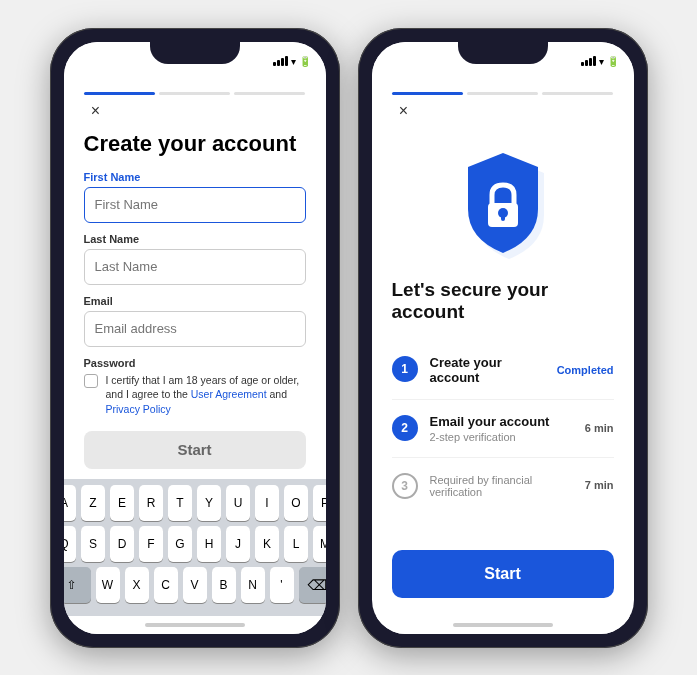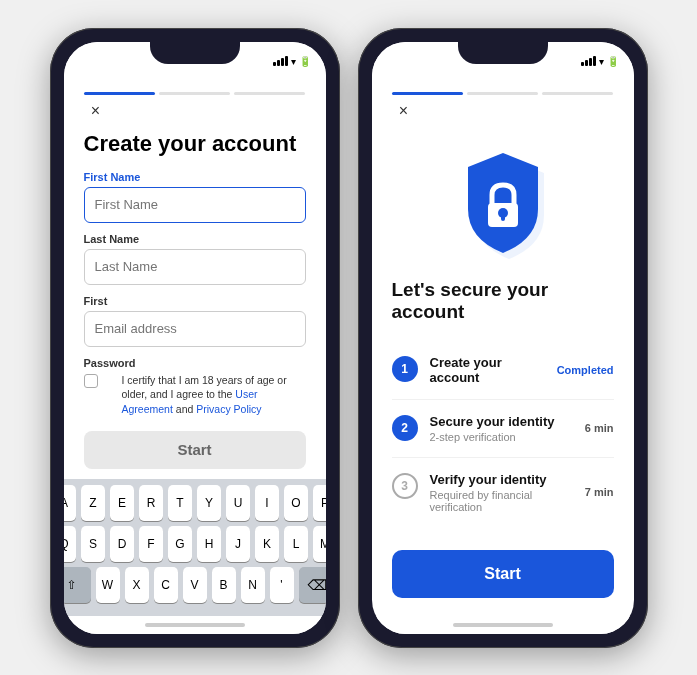--- a/index.html
+++ b/index.html
@@ -157,21 +157,21 @@
       right: 10px;
       top: 50%;
       transform: translateY(-50%);
       font-size: 14px;
       color: #666;
       cursor: pointer;
     }
     .checkbox-row {
       display: flex;
       align-items: flex-start;
-      gap: 24px;
+      gap: 8px;
       margin-bottom: 14px;
     }
     .checkbox {
       width: 14px;
       height: 14px;
       border: 1.5px solid #aaa;
       border-radius: 3px;
       flex-shrink: 0;
       margin-top: 1px;
     }
@@ -377,21 +377,21 @@
         <div class="close-btn">×</div>
 
         <div class="form-title">Create your account</div>
 
         <div class="field-label active">First Name</div>
         <input class="text-input focused" type="text" placeholder="First Name" style="">
 
         <div class="field-label normal">Last Name</div>
         <input class="text-input" type="text" placeholder="Last Name" style="">
 
-        <div class="field-label normal">First</div>
+        <div class="field-label normal">Email</div>
         <input class="text-input" type="email" placeholder="Email address" style="">
 
         <div class="field-label normal">Password</div>
 
         <div class="checkbox-row">
           <div class="checkbox"></div>
           <div class="checkbox-text">
             <span>I certify that I am 18 years of age or older, and I agree to the </span><span class="link-text">User Agreement</span><span> and </span><span class="link-text">Privacy Policy</span>
           </div>
         </div>
@@ -502,30 +502,29 @@
             <div class="step-circle blue">1</div>
             <div class="step-content">
               <div class="step-name">Create your account</div>
             </div>
             <div class="step-badge completed">Completed</div>
           </div>
 
           <div class="step-item">
             <div class="step-circle blue">2</div>
             <div class="step-content">
-              <div class="step-name">Secure your identity</div>
+              <div class="step-name">Email your account</div>
               <div class="step-sub">2-step verification</div>
             </div>
             <div class="step-badge time">6 min</div>
           </div>
 
           <div class="step-item">
             <div class="step-circle outline">3</div>
             <div class="step-content">
-              <div class="step-name">Verify your identity</div>
               <div class="step-sub">Required by financial verification</div>
             </div>
             <div class="step-badge time">7 min</div>
           </div>
 
         </div>
 
         <button class="security-start-btn">Start</button>
       </div>
     </div>

